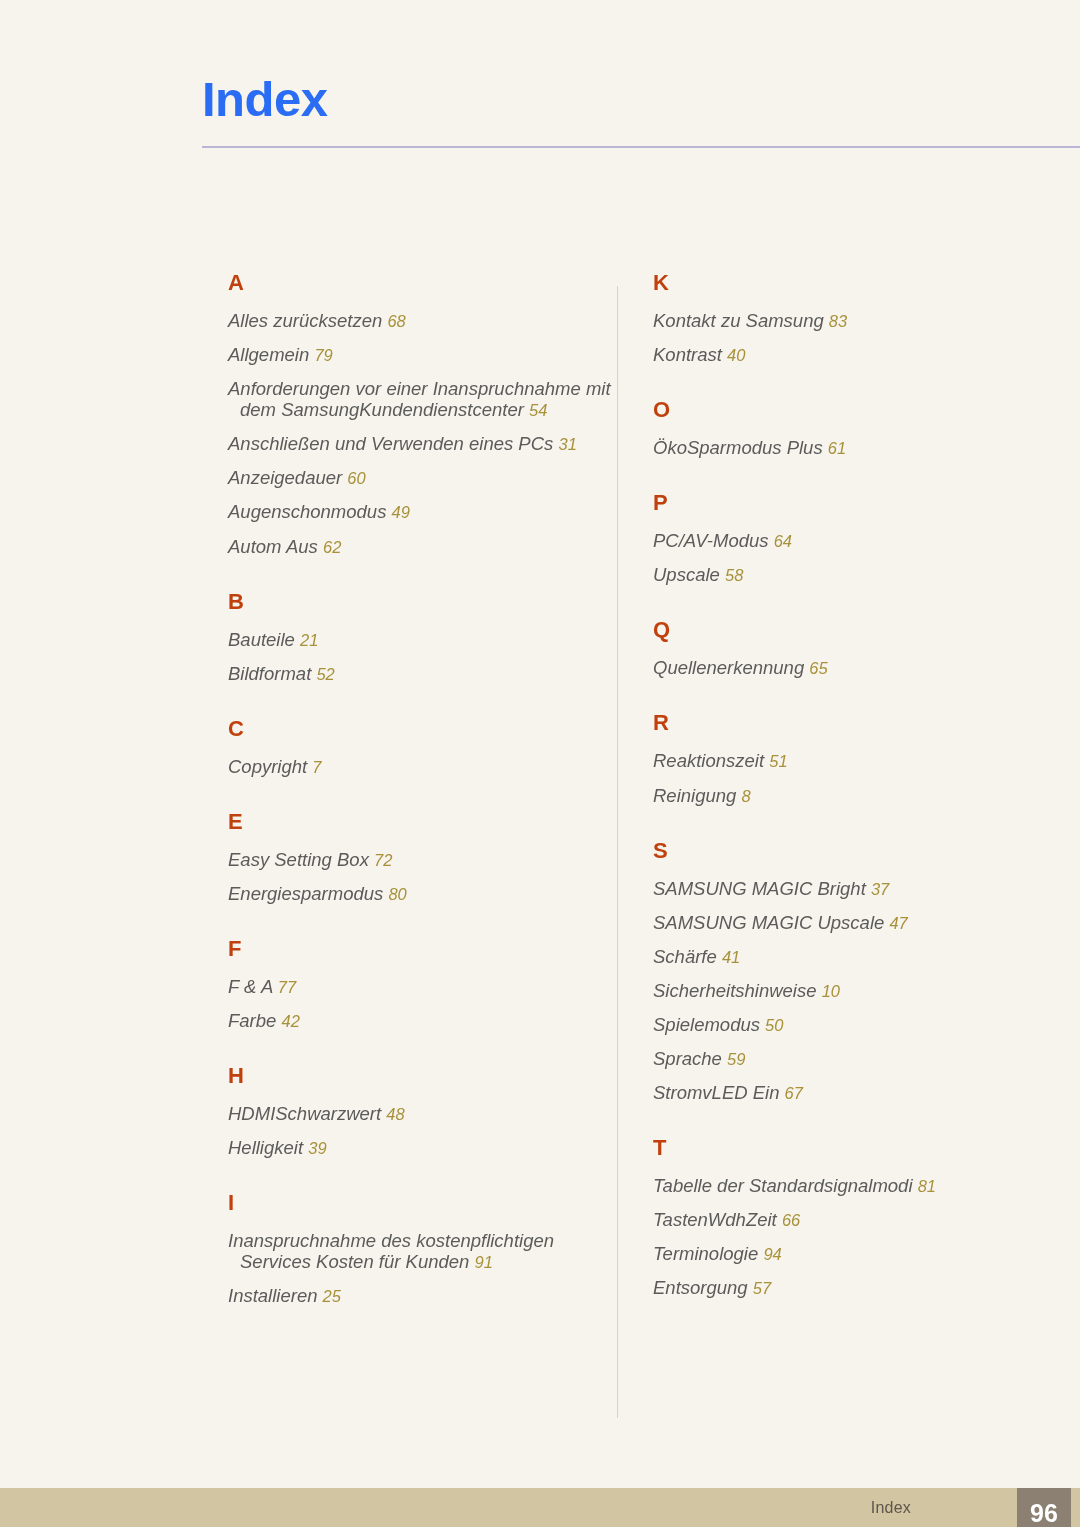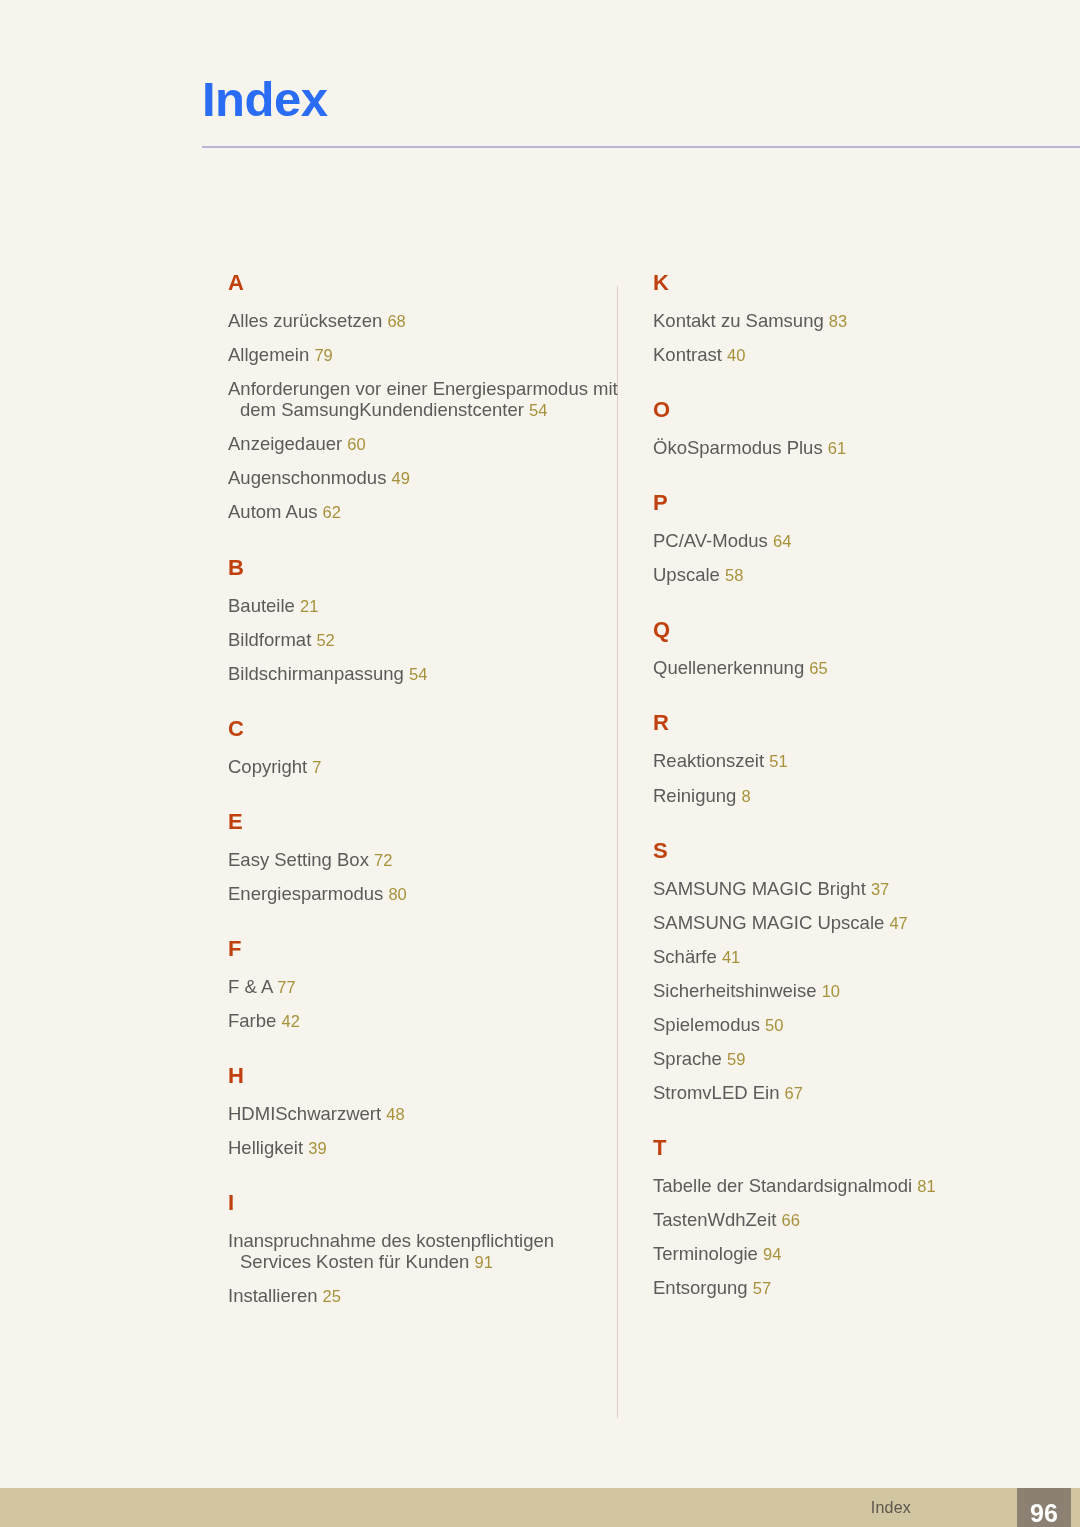--- a/index.html
+++ b/index.html
@@ -78,20 +78,21 @@
     margin-bottom: 16px;
   }
 
   .index-entry {
     font-size: 18.5px;
     color: #5b5b5b;
     line-height: 1.14;
     margin-bottom: 13px;
     padding-left: 12px;
     text-indent: -12px;
+    font-style: italic;
   }
   .index-entry:last-child { margin-bottom: 0; }
 
   .entry-page {
     color: #a8913b;
     font-size: 16.5px;
   }
 
   
   #page-footer {
@@ -136,30 +137,30 @@
   <div id="title-rule"></div>
 </div>
 
 <div id="index-body">
   <div id="column-divider"></div>
   <div class="index-column" id="index-column-left">
       <div class="index-section">
         <div class="section-letter">A</div>
         <div class="index-entry"><span>Alles zurücksetzen</span> <span class="entry-page">68</span></div>
         <div class="index-entry"><span>Allgemein</span> <span class="entry-page">79</span></div>
-        <div class="index-entry"><span>Anforderungen vor einer Energiesparmodus mit dem SamsungKundendienstcenter</span> <span class="entry-page">54</span></div>
+        <div class="index-entry"><span>Anforderungen vor einer Inanspruchnahme mit dem SamsungKundendienstcenter</span> <span class="entry-page">54</span></div>
+        <div class="index-entry"><span>Anschließen und Verwenden eines PCs</span> <span class="entry-page">31</span></div>
         <div class="index-entry"><span>Anzeigedauer</span> <span class="entry-page">60</span></div>
         <div class="index-entry"><span>Augenschonmodus</span> <span class="entry-page">49</span></div>
         <div class="index-entry"><span>Autom Aus</span> <span class="entry-page">62</span></div>
       </div>
       <div class="index-section">
         <div class="section-letter">B</div>
         <div class="index-entry"><span>Bauteile</span> <span class="entry-page">21</span></div>
         <div class="index-entry"><span>Bildformat</span> <span class="entry-page">52</span></div>
-        <div class="index-entry"><span>Bildschirmanpassung</span> <span class="entry-page">54</span></div>
       </div>
       <div class="index-section">
         <div class="section-letter">C</div>
         <div class="index-entry"><span>Copyright</span> <span class="entry-page">7</span></div>
       </div>
       <div class="index-section">
         <div class="section-letter">E</div>
         <div class="index-entry"><span>Easy Setting Box</span> <span class="entry-page">72</span></div>
         <div class="index-entry"><span>Energiesparmodus</span> <span class="entry-page">80</span></div>
       </div>

